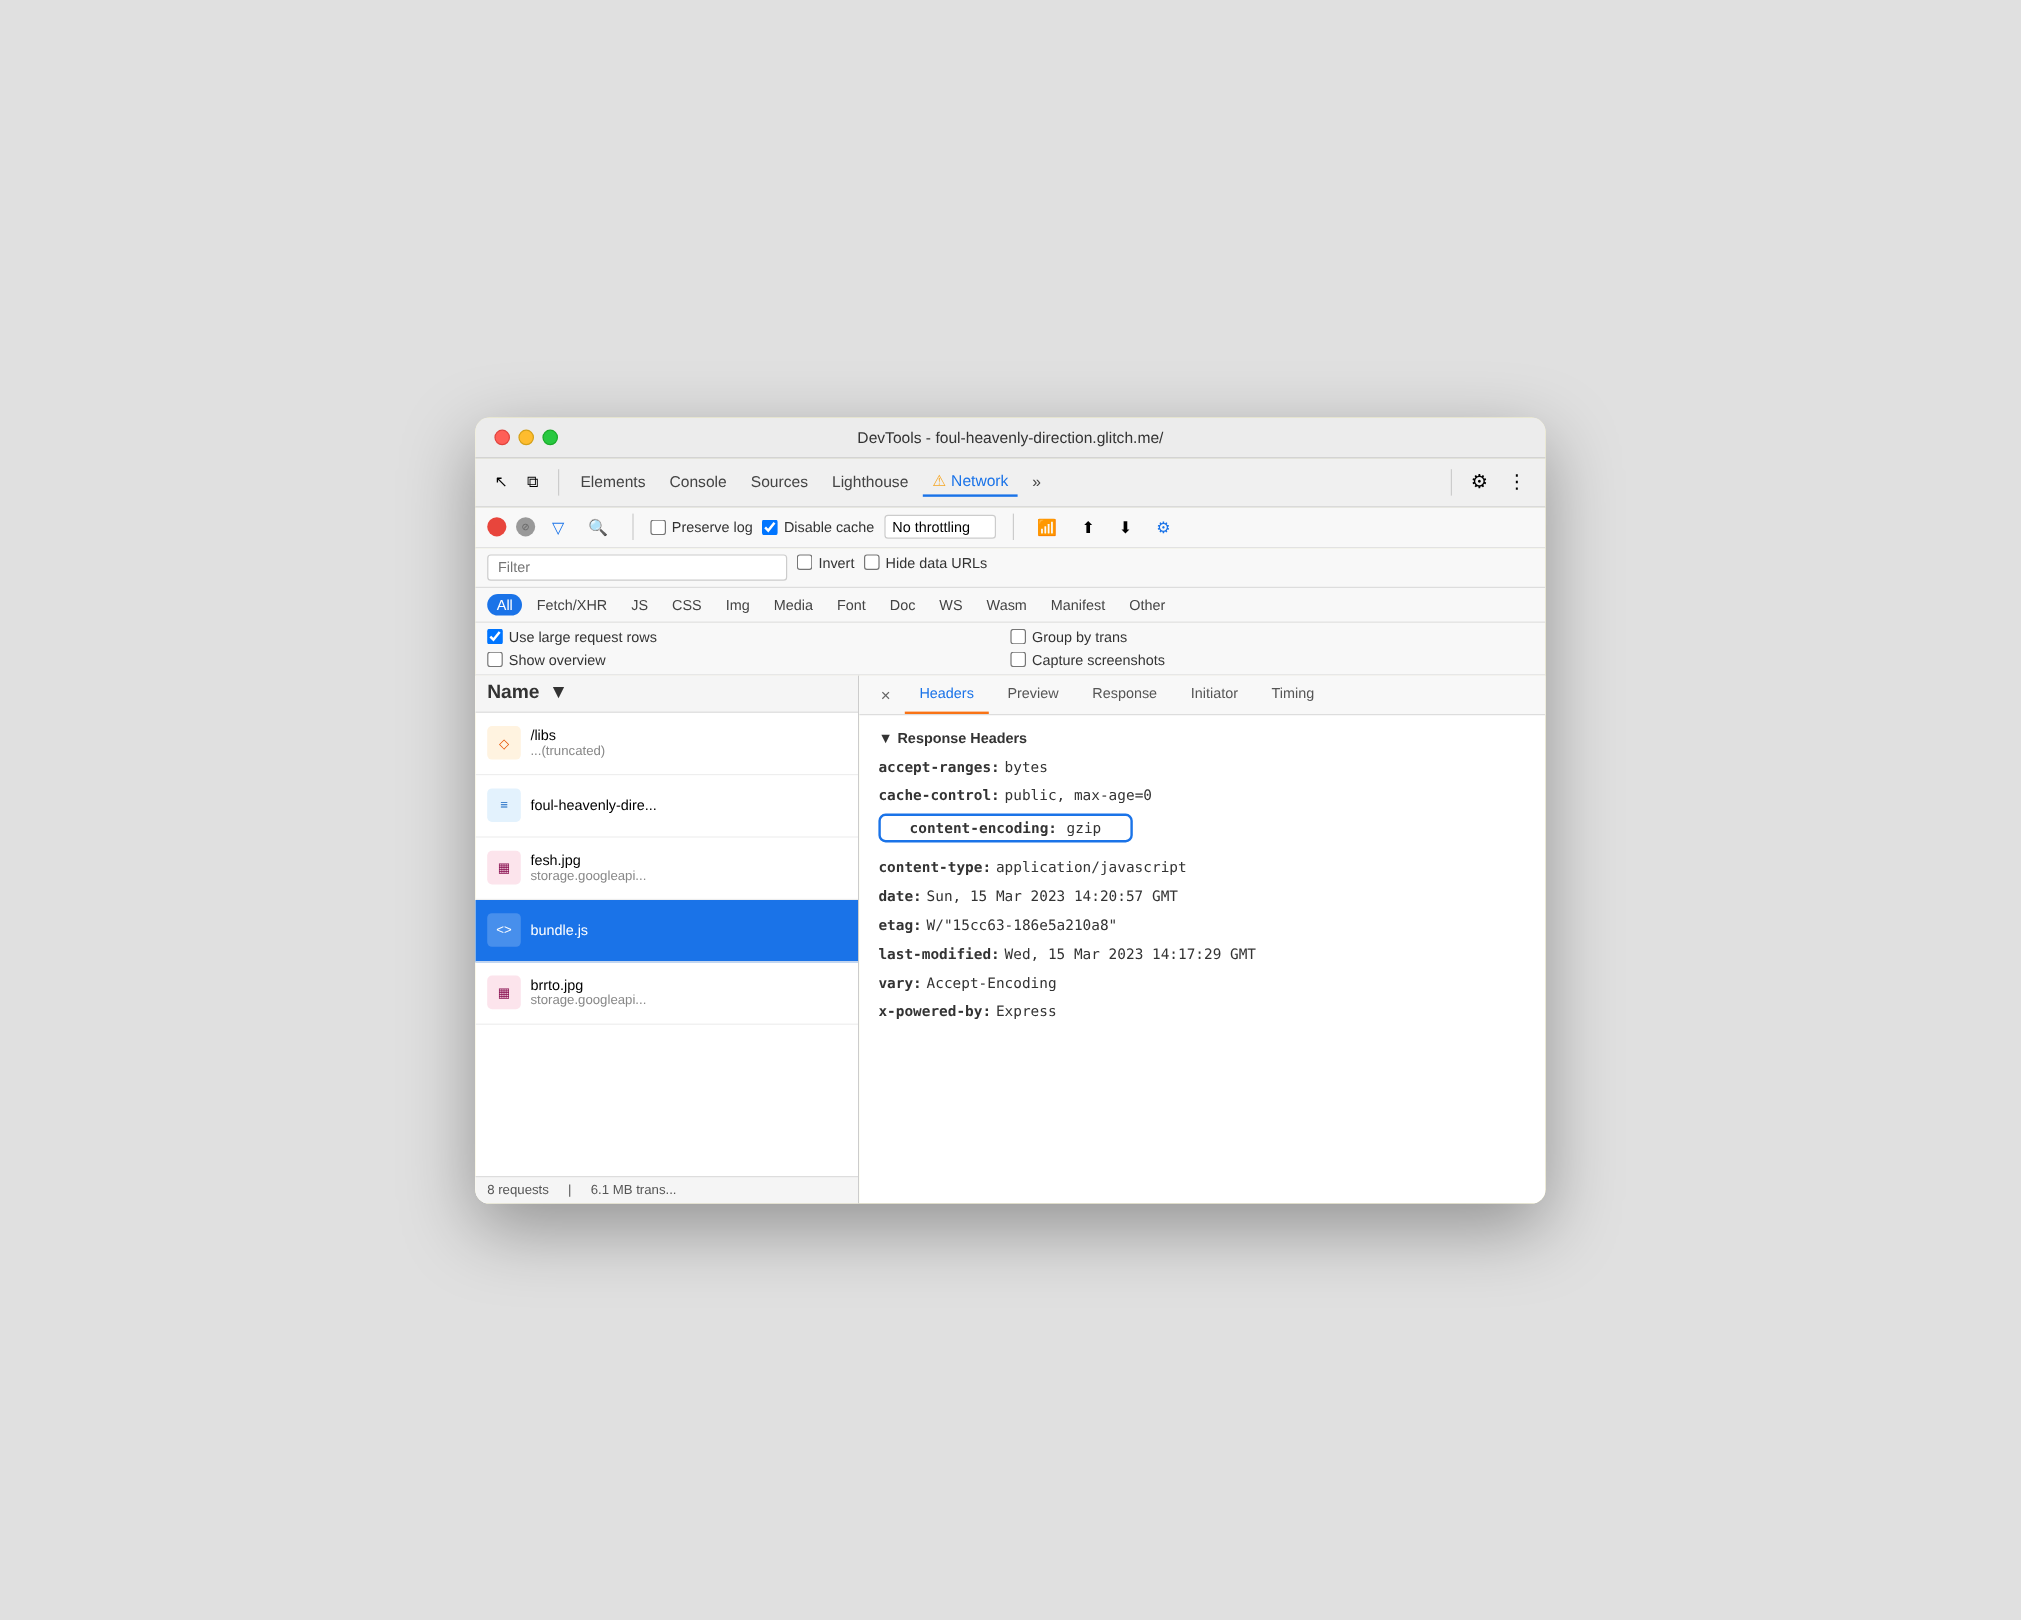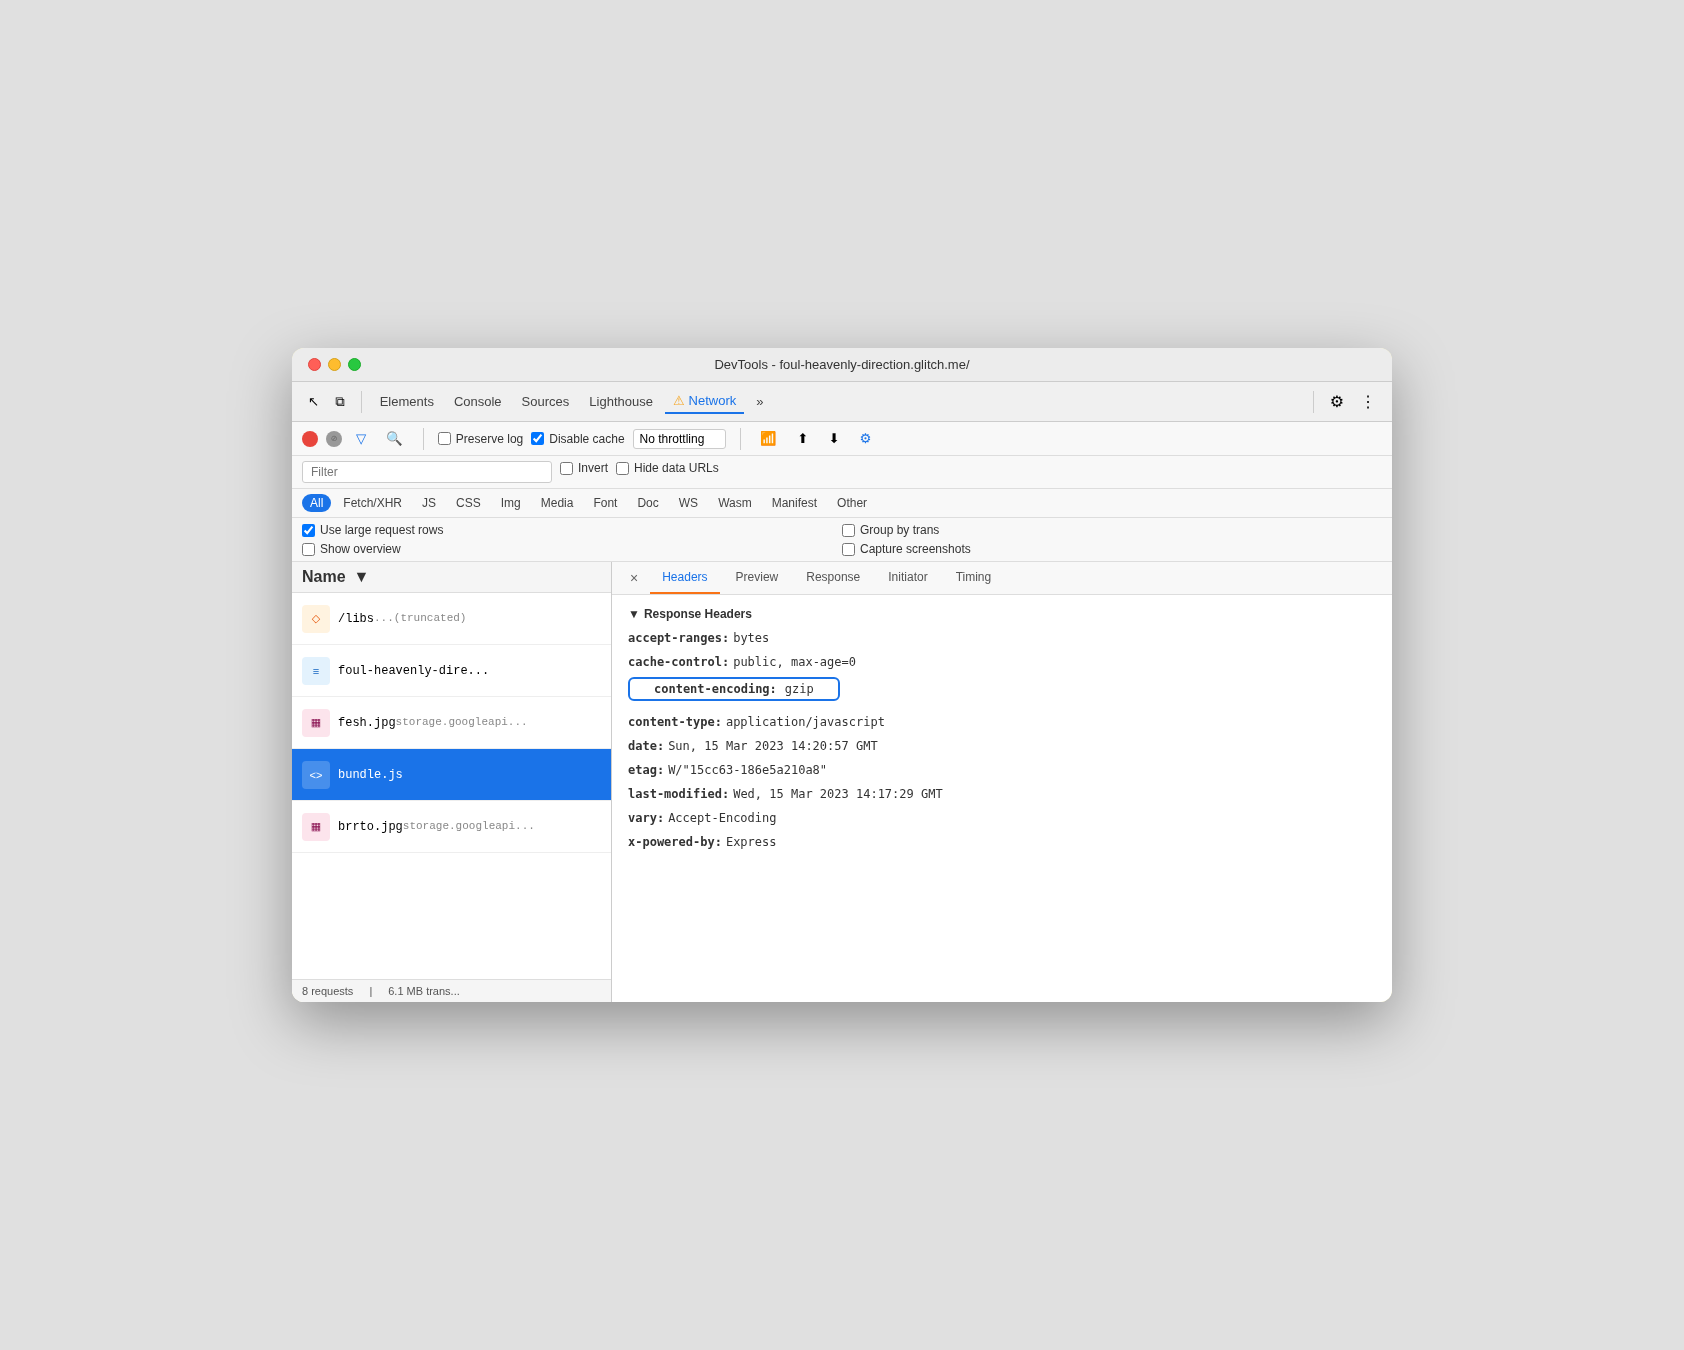--- a/index.html
+++ b/index.html
@@ -5,21 +5,21 @@
     * { box-sizing: border-box; margin: 0; padding: 0; }
     body {
       background: #e0e0e0;
       display: flex;
       justify-content: center;
       align-items: center;
       min-height: 100vh;
       font-family: -apple-system, BlinkMacSystemFont, 'Helvetica Neue', sans-serif;
     }
     .window {
-      width: 1100px;
+      width: 892px;
       background: #fef9c3;
       border-radius: 12px;
       box-shadow: 0 20px 60px rgba(0,0,0,0.35);
       overflow: hidden;
     }
     .title-bar {
       background: #ececec;
       border-bottom: 1px solid #ccc;
       padding: 10px 16px;
       display: flex;
@@ -239,24 +239,23 @@
       width: 28px; height: 28px;
       border-radius: 4px;
       display: flex;
       align-items: center;
       justify-content: center;
       font-size: 14px;
       flex-shrink: 0;
     }
     .file-item-info {
       display: flex;
-      flex-direction: row;
+      flex-direction: column;
       flex: 1;
       min-width: 0;
-      font-family: Liberation Mono, monospace;
     }
     .file-item-name {
       font-size: 12px;
       font-weight: 500;
       white-space: nowrap;
       overflow: hidden;
       text-overflow: ellipsis;
     }
     .file-item-url {
       font-size: 11px;

